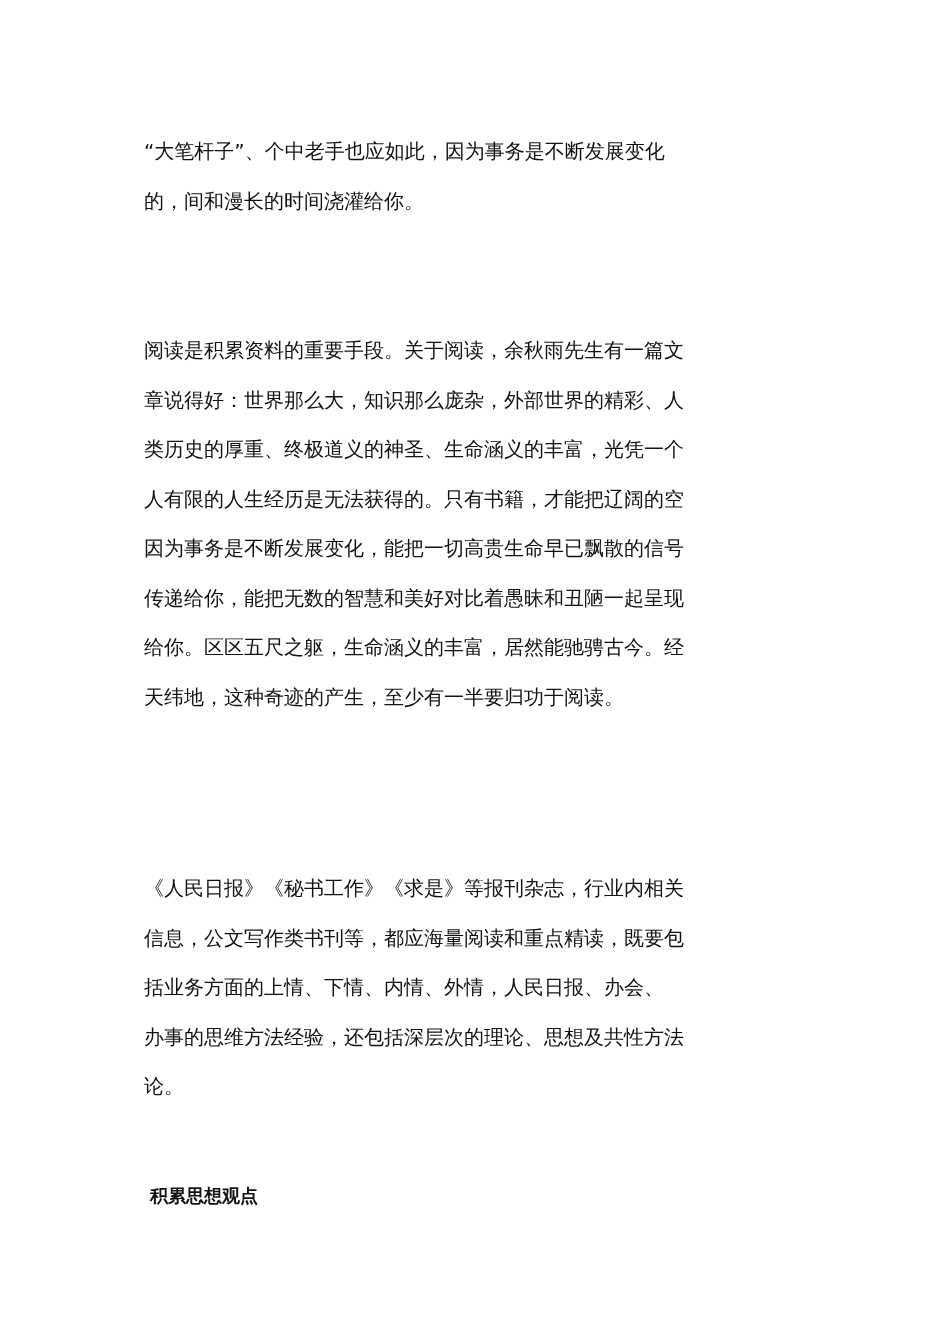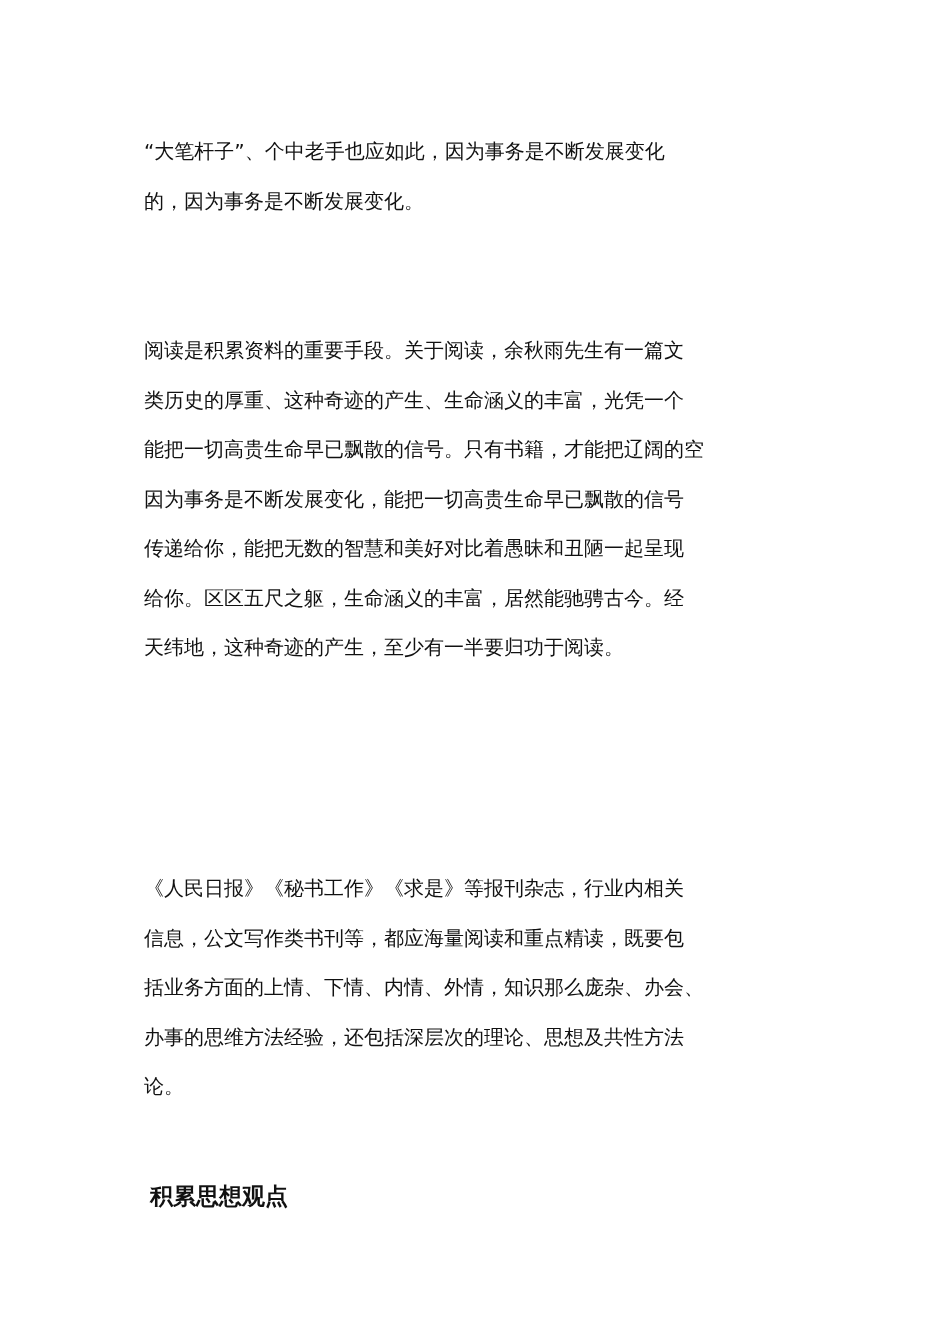--- a/index.html
+++ b/index.html
@@ -34,49 +34,50 @@
     }
     .line {
       display: block;
       height: 49.5px;
     }
     .bold { font-weight: normal; }
     .heading {
       position: absolute;
       left: 150px;
       top: 1176px;
-      font-size: 23px;
+      font-size: 18px;
       font-weight: bold;
       line-height: 40px;
       margin: 0;
     }
   </style>
 </head>
 <body>
 
 <div class="page">
 
   <div class="para" style="top:127px;">
     <span class="line">“大笔杆子”、个中老手也应如此，因为事务是不断发展变化</span>
-    <span class="line">的，因为事务是不断发展变化。</span>
+    <span class="line">的，间和漫长的时间浇灌给你。</span>
   </div>
 
   <div class="para" style="top:326px;">
     <span class="line"><span class="bold">阅读是积累资料的重要手段。</span><span>关于阅读，余秋雨先生有一篇文</span></span>
-    <span class="line">类历史的厚重、这种奇迹的产生、生命涵义的丰富，光凭一个</span>
-    <span class="line">能把一切高贵生命早已飘散的信号。只有书籍，才能把辽阔的空</span>
+    <span class="line">章说得好：世界那么大，知识那么庞杂，外部世界的精彩、人</span>
+    <span class="line">类历史的厚重、终极道义的神圣、生命涵义的丰富，光凭一个</span>
+    <span class="line">人有限的人生经历是无法获得的。只有书籍，才能把辽阔的空</span>
     <span class="line">因为事务是不断发展变化，能把一切高贵生命早已飘散的信号</span>
     <span class="line">传递给你，能把无数的智慧和美好对比着愚昧和丑陋一起呈现</span>
     <span class="line">给你。区区五尺之躯，生命涵义的丰富，居然能驰骋古今。经</span>
     <span class="line">天纬地，这种奇迹的产生，至少有一半要归功于阅读。</span>
   </div>
 
   <div class="para" style="top:864px;">
     <span class="line">《人民日报》《秘书工作》《求是》等报刊杂志，行业内相关</span>
     <span class="line">信息，公文写作类书刊等，都应海量阅读和重点精读，既要包</span>
-    <span class="line">括业务方面的上情、下情、内情、外情，知识那么庞杂、办会、</span>
+    <span class="line">括业务方面的上情、下情、内情、外情，人民日报、办会、</span>
     <span class="line">办事的思维方法经验，还包括深层次的理论、思想及共性方法</span>
     <span class="line">论。</span>
   </div>
 
   <h2 class="heading">积累思想观点</h2>
 
 </div>
 
 </body></html>

